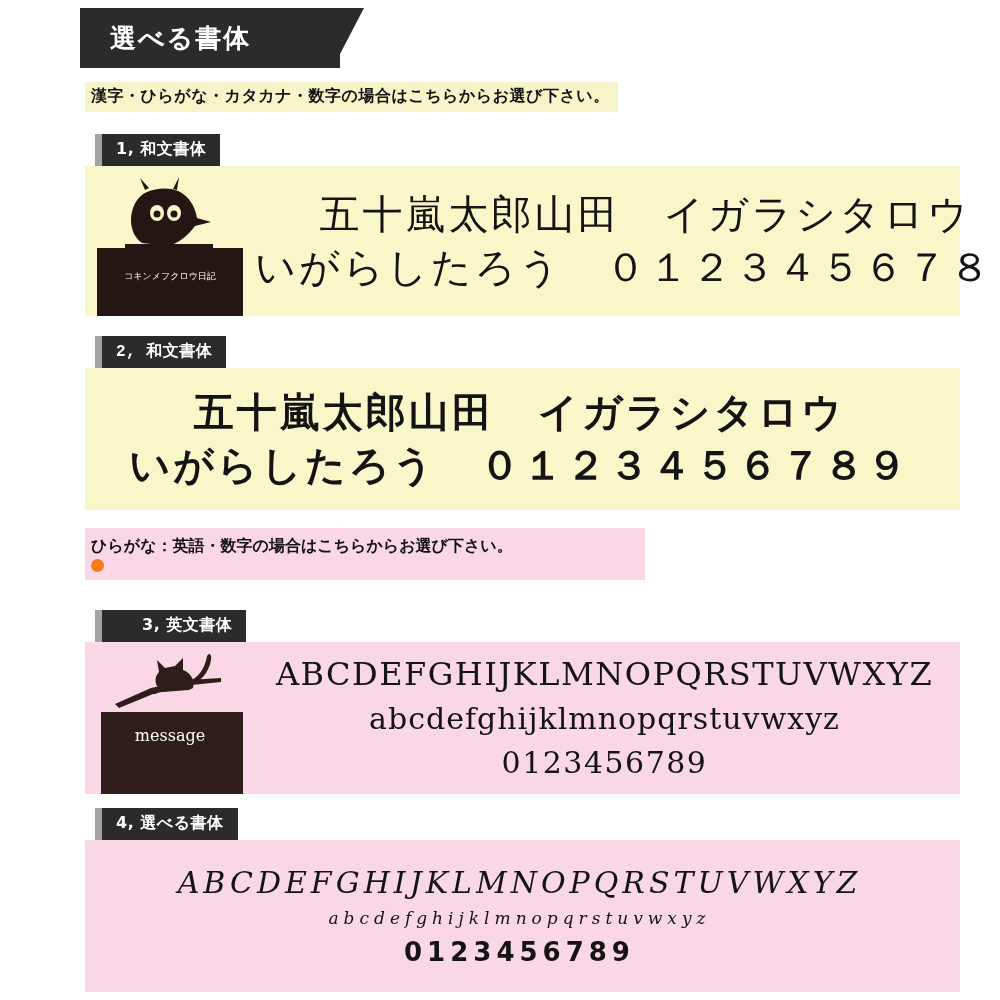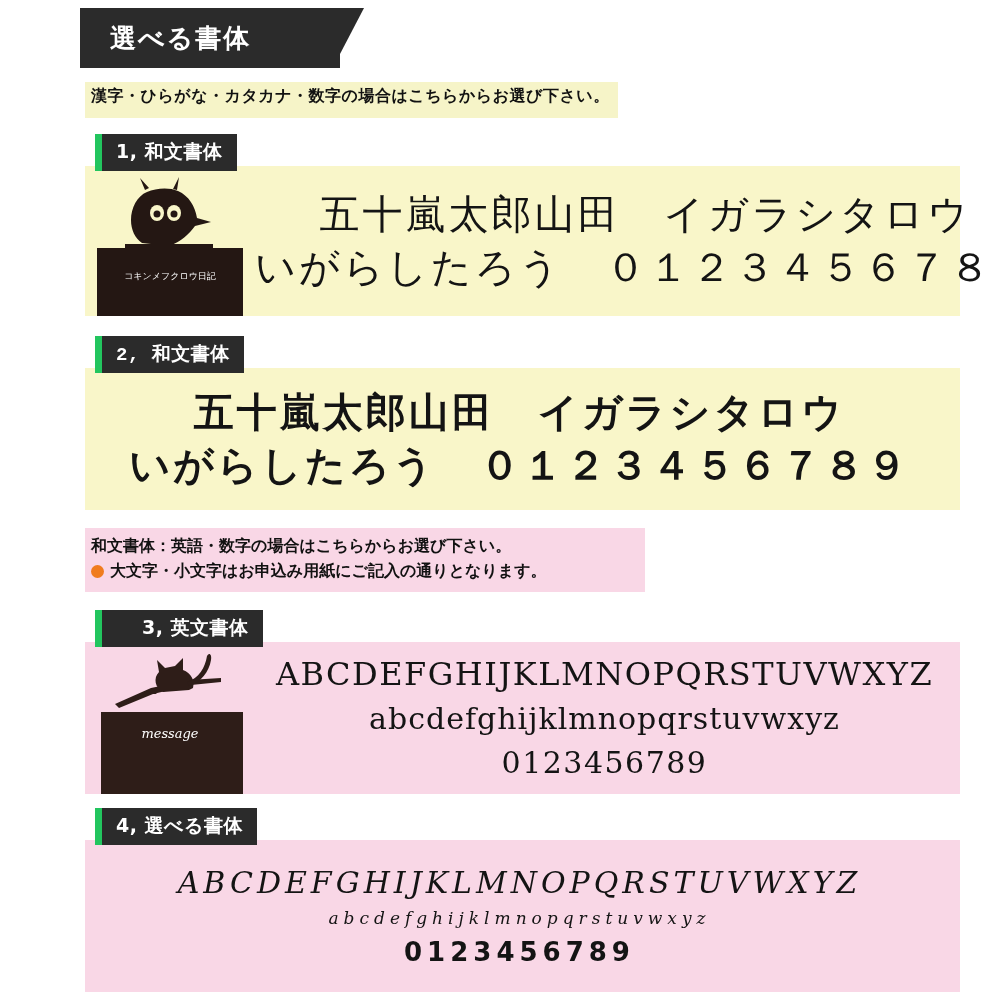--- a/index.html
+++ b/index.html
@@ -27,21 +27,21 @@
     position: absolute; right: -24px; top: 0;
     width: 0; height: 0;
     border-top: 46px solid #2b2b2b;
     border-right: 24px solid transparent;
   }
 
   
   .note-jp {
     position: absolute; left: 85px; top: 82px;
     background: #f6f4c8;
-    padding: 4px 8px 11px 6px;
+    padding: 4px 8px 5px 6px;
     font-size: 16px; color: #111; font-weight: bold;
     letter-spacing: 0.5px;
     white-space: nowrap;
   }
   .note-en {
     position: absolute; left: 85px; top: 528px;
     background: #f9d7e6;
     width: 560px;
     padding: 6px 8px 8px 6px;
     font-size: 16px; color: #111; font-weight: bold;
@@ -51,23 +51,23 @@
   .dot-orange {
     display: inline-block; width: 13px; height: 13px;
     border-radius: 50%; background: #f07c1e; flex: none;
   }
 
   
   .tab {
     position: absolute;
     background: #2b2b2b;
     color: #fff;
-    font-size: 19px; font-weight: bold;
+    font-size: 16px; font-weight: bold;
     padding: 5px 14px 6px 14px;
-    border-left: 7px solid #22c55e;
+    border-left: 7px solid #a3a3a3;
     letter-spacing: 0.5px;
     white-space: nowrap;
     z-index: 3;
   }
 
   
   .row {
     position: absolute;
     left: 85px;
     width: 875px;
@@ -144,22 +144,21 @@
   .plate-text {
     position: absolute;
     color: #ffffff;
     font-size: 9px;
     text-align: center;
     width: 100%;
     left: 0;
   }
   .plate-text.script {
     font-family: "DejaVu Serif", "Liberation Serif", serif;
-    font-style: italic;
-    font-size: 13px;
+    font-size: 16px;
   }
 </style>
 </head>
 <body>
 
 <div class="page">
 
   <div class="header-banner">
     <span class="txt">選べる書体</span>
     <span class="tail"></span>
@@ -191,24 +190,23 @@
 
   <div class="tab" style="left:95px; top:336px;font-family:Liberation Mono, monospace;">2, 和文書体</div>
   <div class="row jp" style="top:368px; height:142px;">
     <div class="sample">
       <div class="jp2-line">五十嵐太郎山田　イガラシタロウ</div>
       <div class="jp2-line">いがらしたろう　０１２３４５６７８９</div>
     </div>
   </div>
 
   <div class="note-en">
-    <div>和文書体：英語・数字の場合はこちらからお選び下さい。</div>
+    <div>ひらがな：英語・数字の場合はこちらからお選び下さい。</div>
     <div class="line2">
       <span class="dot-orange"></span>
-      <span>大文字・小文字はお申込み用紙にご記入の通りとなります。</span>
     </div>
   </div>
 
   <div class="tab" style="left:95px; top:610px;padding-left:40px;">3, 英文書体</div>
   <div class="row en" style="top:642px; height:152px;">
     <div class="plate">
       <svg width="170" height="152" viewBox="0 0 170 152">
         <rect x="16" y="70" width="142" height="82" fill="#2e1d18"></rect>
         <path d="M30 62 L66 46 L104 38 L136 36 L136 40 L106 43 L68 52 L34 66 Z" fill="#2e1d18"></path>
         <path d="M72 52 L66 48 L60 52 Z M96 44 L92 40 L86 44 Z" fill="#2e1d18"></path>

